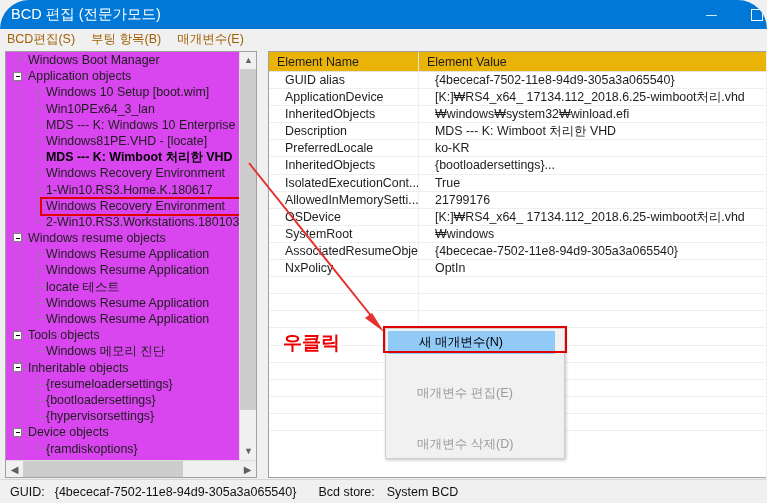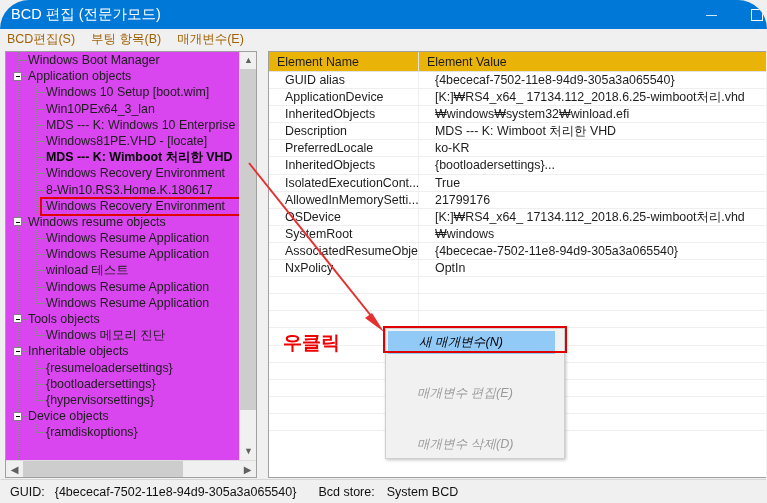--- a/index.html
+++ b/index.html
@@ -214,21 +214,20 @@
   
   #ctxmenu {
     position: absolute;
     left: 385px; top: 328px;
     width: 180px;
     background: #f1f1f1;
     border: 1px solid #cfcfcf;
     box-shadow: 1px 1px 3px rgba(0,0,0,0.25);
     z-index: 60;
     padding: 2px 7px 2px 0;
-    font-style: italic;
   }
   .ctx-item {
     height: 23px;
     line-height: 23px;
     font-size: 12.6px;
     padding-left: 31px;
     white-space: nowrap;
     color: #000;
     cursor: default;
   }
@@ -313,26 +312,27 @@
       <div id="spine1"></div>
       <div id="tree-nodes">
           <div class="tnode lvl1"><div class="hstub"></div><span class="tlabel">Windows Boot Manager</span></div>
           <div class="tnode lvl1"><div class="hstub"></div><div class="expander"></div><span class="tlabel">Application objects</span></div>
           <div class="tnode lvl2"><div class="spine2"></div><div class="hstub2"></div><span class="tlabel">Windows 10 Setup [boot.wim]</span></div>
           <div class="tnode lvl2"><div class="spine2"></div><div class="hstub2"></div><span class="tlabel">Win10PEx64_3_lan</span></div>
           <div class="tnode lvl2"><div class="spine2"></div><div class="hstub2"></div><span class="tlabel">MDS --- K: Windows 10 Enterprise (V</span></div>
           <div class="tnode lvl2"><div class="spine2"></div><div class="hstub2"></div><span class="tlabel">Windows81PE.VHD - [locate]</span></div>
           <div class="tnode lvl2 selected"><div class="spine2"></div><div class="hstub2"></div><span class="tlabel">MDS --- K: Wimboot 처리한 VHD</span></div>
           <div class="tnode lvl2"><div class="spine2"></div><div class="hstub2"></div><span class="tlabel">Windows Recovery Environment</span></div>
-          <div class="tnode lvl2"><div class="spine2"></div><div class="hstub2"></div><span class="tlabel">8-Win10.RS3.Home.K.180617</span></div>
+          <div class="tnode lvl2"><div class="spine2"></div><div class="hstub2"></div><span class="tlabel">1-Win10.RS3.Home.K.180617</span></div>
           <div class="tnode lvl2"><div class="spine2"></div><div class="hstub2"></div><span class="tlabel">Windows Recovery Environment</span></div>
+          <div class="tnode lvl2"><div class="spine2 last"></div><div class="hstub2"></div><span class="tlabel">2-Win10.RS3.Workstations.180103</span></div>
           <div class="tnode lvl1"><div class="hstub"></div><div class="expander"></div><span class="tlabel">Windows resume objects</span></div>
           <div class="tnode lvl2"><div class="spine2"></div><div class="hstub2"></div><span class="tlabel">Windows Resume Application</span></div>
           <div class="tnode lvl2"><div class="spine2"></div><div class="hstub2"></div><span class="tlabel">Windows Resume Application</span></div>
-          <div class="tnode lvl2"><div class="spine2"></div><div class="hstub2"></div><span class="tlabel">winload 테스트</span></div>
+          <div class="tnode lvl2"><div class="spine2"></div><div class="hstub2"></div><span class="tlabel">locate 테스트</span></div>
           <div class="tnode lvl2"><div class="spine2"></div><div class="hstub2"></div><span class="tlabel">Windows Resume Application</span></div>
           <div class="tnode lvl2"><div class="spine2 last"></div><div class="hstub2"></div><span class="tlabel">Windows Resume Application</span></div>
           <div class="tnode lvl1"><div class="hstub"></div><div class="expander"></div><span class="tlabel">Tools objects</span></div>
           <div class="tnode lvl2"><div class="spine2 last"></div><div class="hstub2"></div><span class="tlabel">Windows 메모리 진단</span></div>
           <div class="tnode lvl1"><div class="hstub"></div><div class="expander"></div><span class="tlabel">Inheritable objects</span></div>
           <div class="tnode lvl2"><div class="spine2"></div><div class="hstub2"></div><span class="tlabel">{resumeloadersettings}</span></div>
           <div class="tnode lvl2"><div class="spine2"></div><div class="hstub2"></div><span class="tlabel">{bootloadersettings}</span></div>
           <div class="tnode lvl2"><div class="spine2 last"></div><div class="hstub2"></div><span class="tlabel">{hypervisorsettings}</span></div>
           <div class="tnode lvl1"><div class="hstub"></div><div class="expander"></div><span class="tlabel">Device objects</span></div>
           <div class="tnode lvl2"><div class="spine2 last"></div><div class="hstub2"></div><span class="tlabel">{ramdiskoptions}</span></div>

